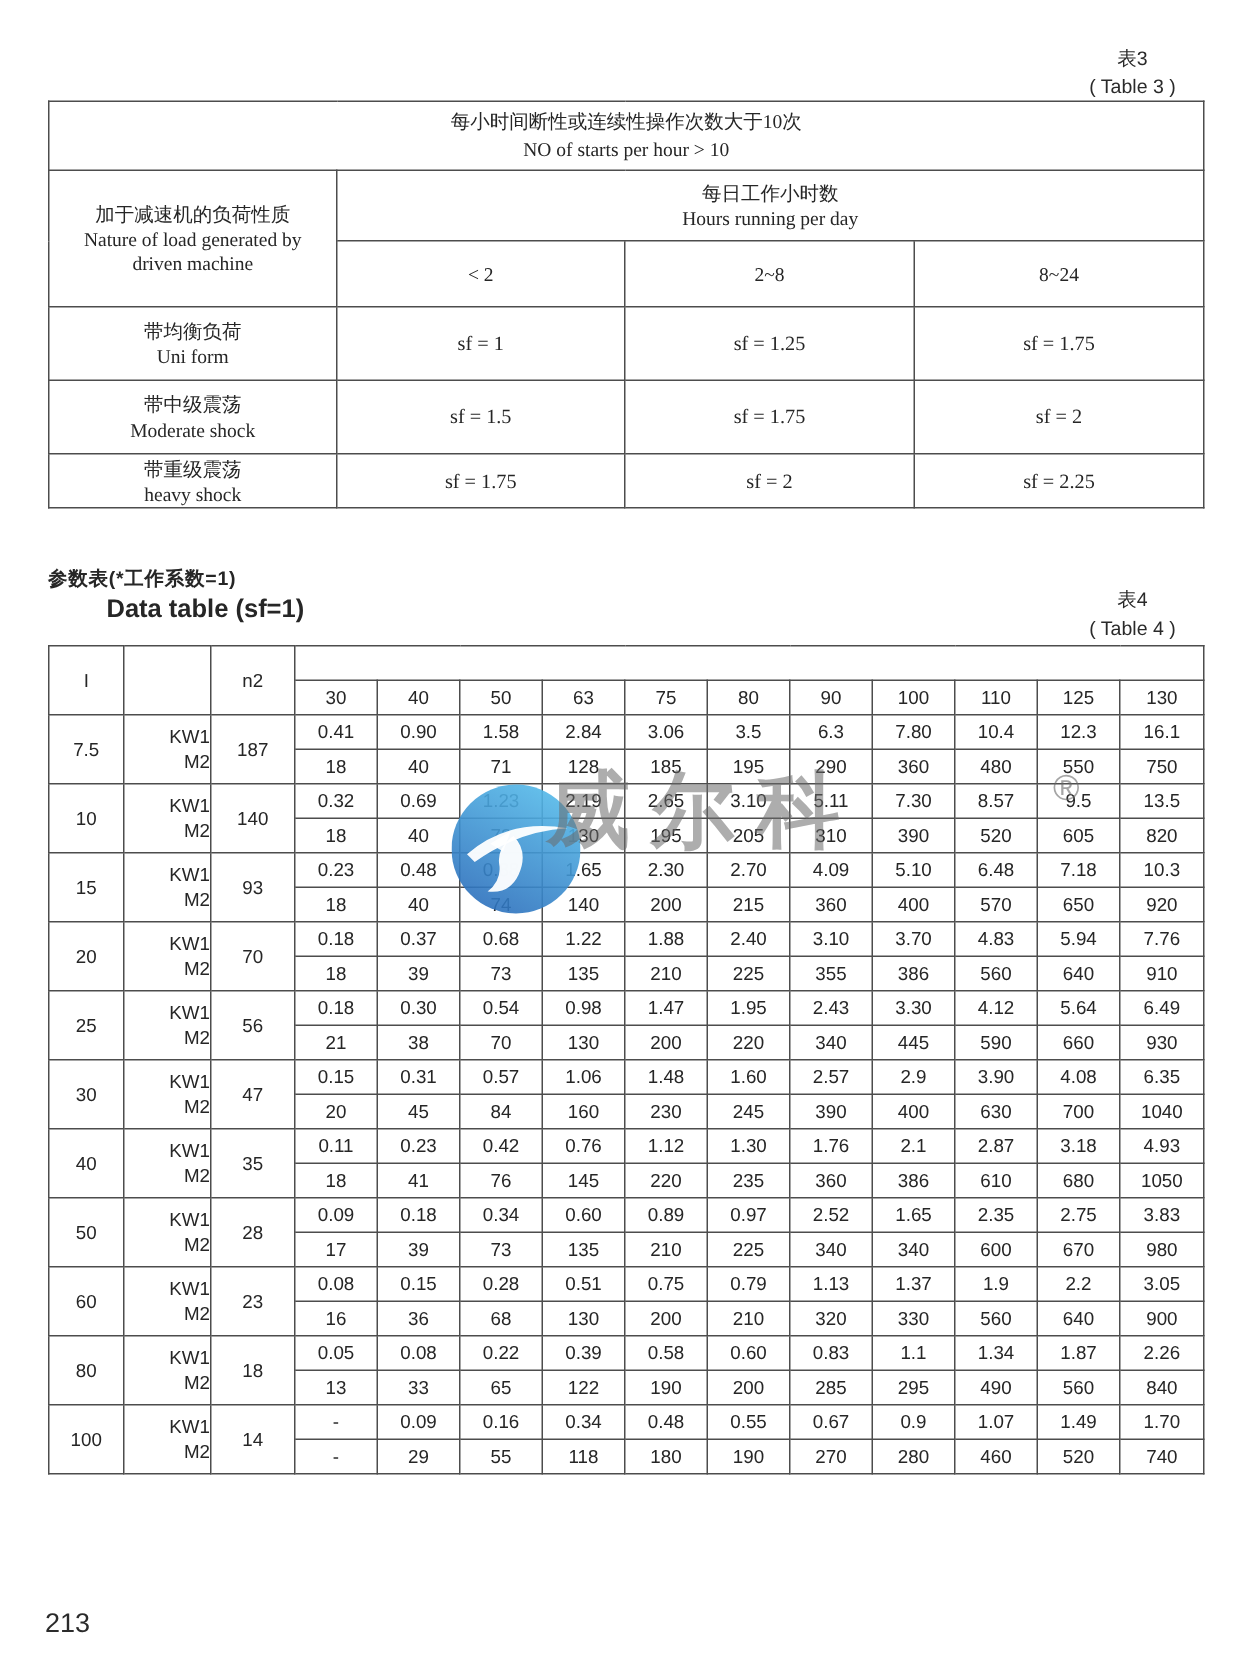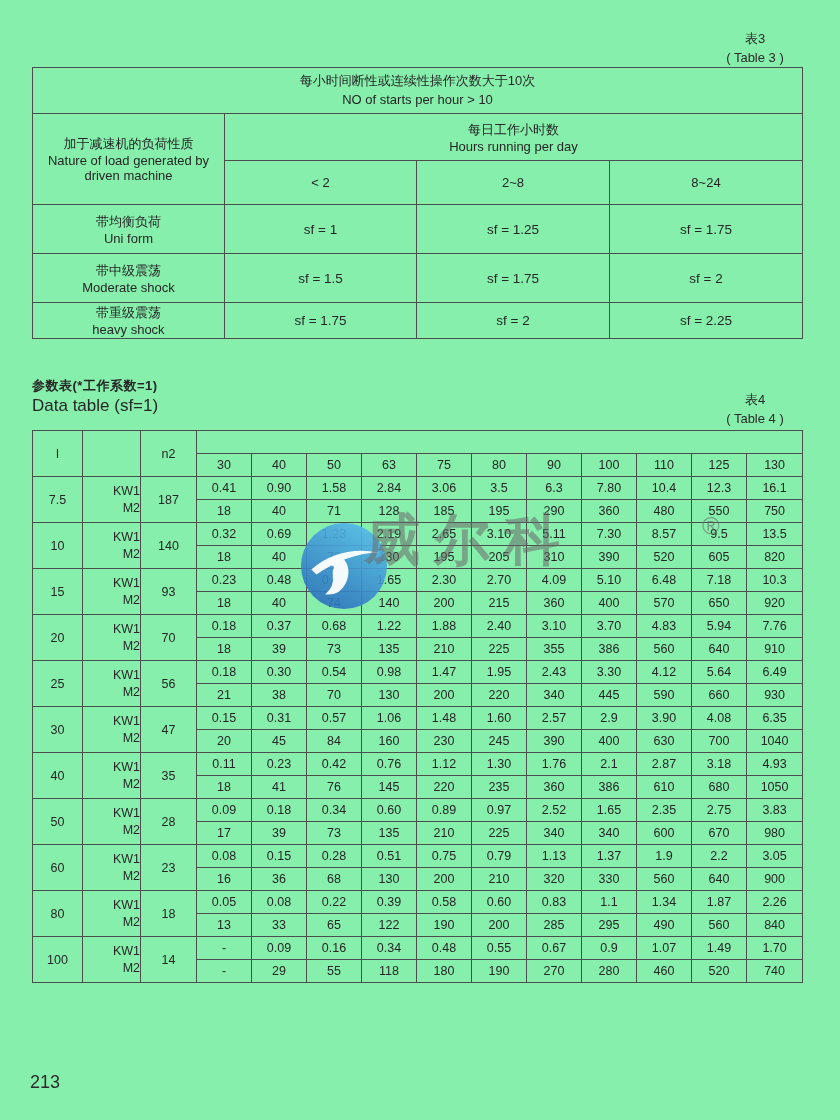--- a/index.html
+++ b/index.html
@@ -1,32 +1,32 @@
 <!DOCTYPE html>
 <html><head>
 <meta charset="utf-8">
 <style>
   html,body{margin:0;padding:0;background:#e8e8e8;}
   .page{
-    position:relative;width:840px;height:1120px;background:#86efac;
+    position:relative;width:840px;height:1120px;background:#ffffff;
     font-family:"Liberation Sans",sans-serif;color:#262626;overflow:hidden;
     margin:0 auto;
   }
   
   .tbl-caption{position:absolute;width:110px;text-align:center;font-size:13px;line-height:1.45;color:#2a2a2a;}
   .cap3{top:30px;left:700px;}
   .cap4{top:391px;left:700px;}
   
   .sec-head{position:absolute;left:32px;top:378px;line-height:1.3;}
   .sec-head .cn{font-size:13px;font-weight:600;letter-spacing:.5px;}
-  .sec-head .en{font-size:17px;font-weight:400;}
+  .sec-head .en{font-size:17px;font-weight:700;margin-left:39px;}
   
   table{border-collapse:collapse;table-layout:fixed;}
   td{border:1px solid #4d4d4d;text-align:center;vertical-align:middle;padding:0;}
-  .t3{position:absolute;left:32px;top:67px;width:770px;font-size:13px;}
+  .t3{position:absolute;left:32px;top:67px;width:770px;font-size:13px;font-family:Liberation Serif, serif;}
   .t3 .two{line-height:1.45;}
   .t3 .sf{font-size:13.5px;}
   .t4{position:absolute;left:32px;top:430px;width:770px;font-size:12.5px;}
   .t4 td{height:22px;}
   .t4 .unit{line-height:1.35;text-align:right;}
   
   .wm{position:absolute;pointer-events:none;z-index:5;}
   .wm-logo{left:301px;top:522px;width:86px;height:88px;}
   .wm-cn{left:364px;top:512px;font-size:56px;font-weight:700;letter-spacing:14px;
          color:rgba(105,105,105,.55);white-space:nowrap;line-height:1;}

